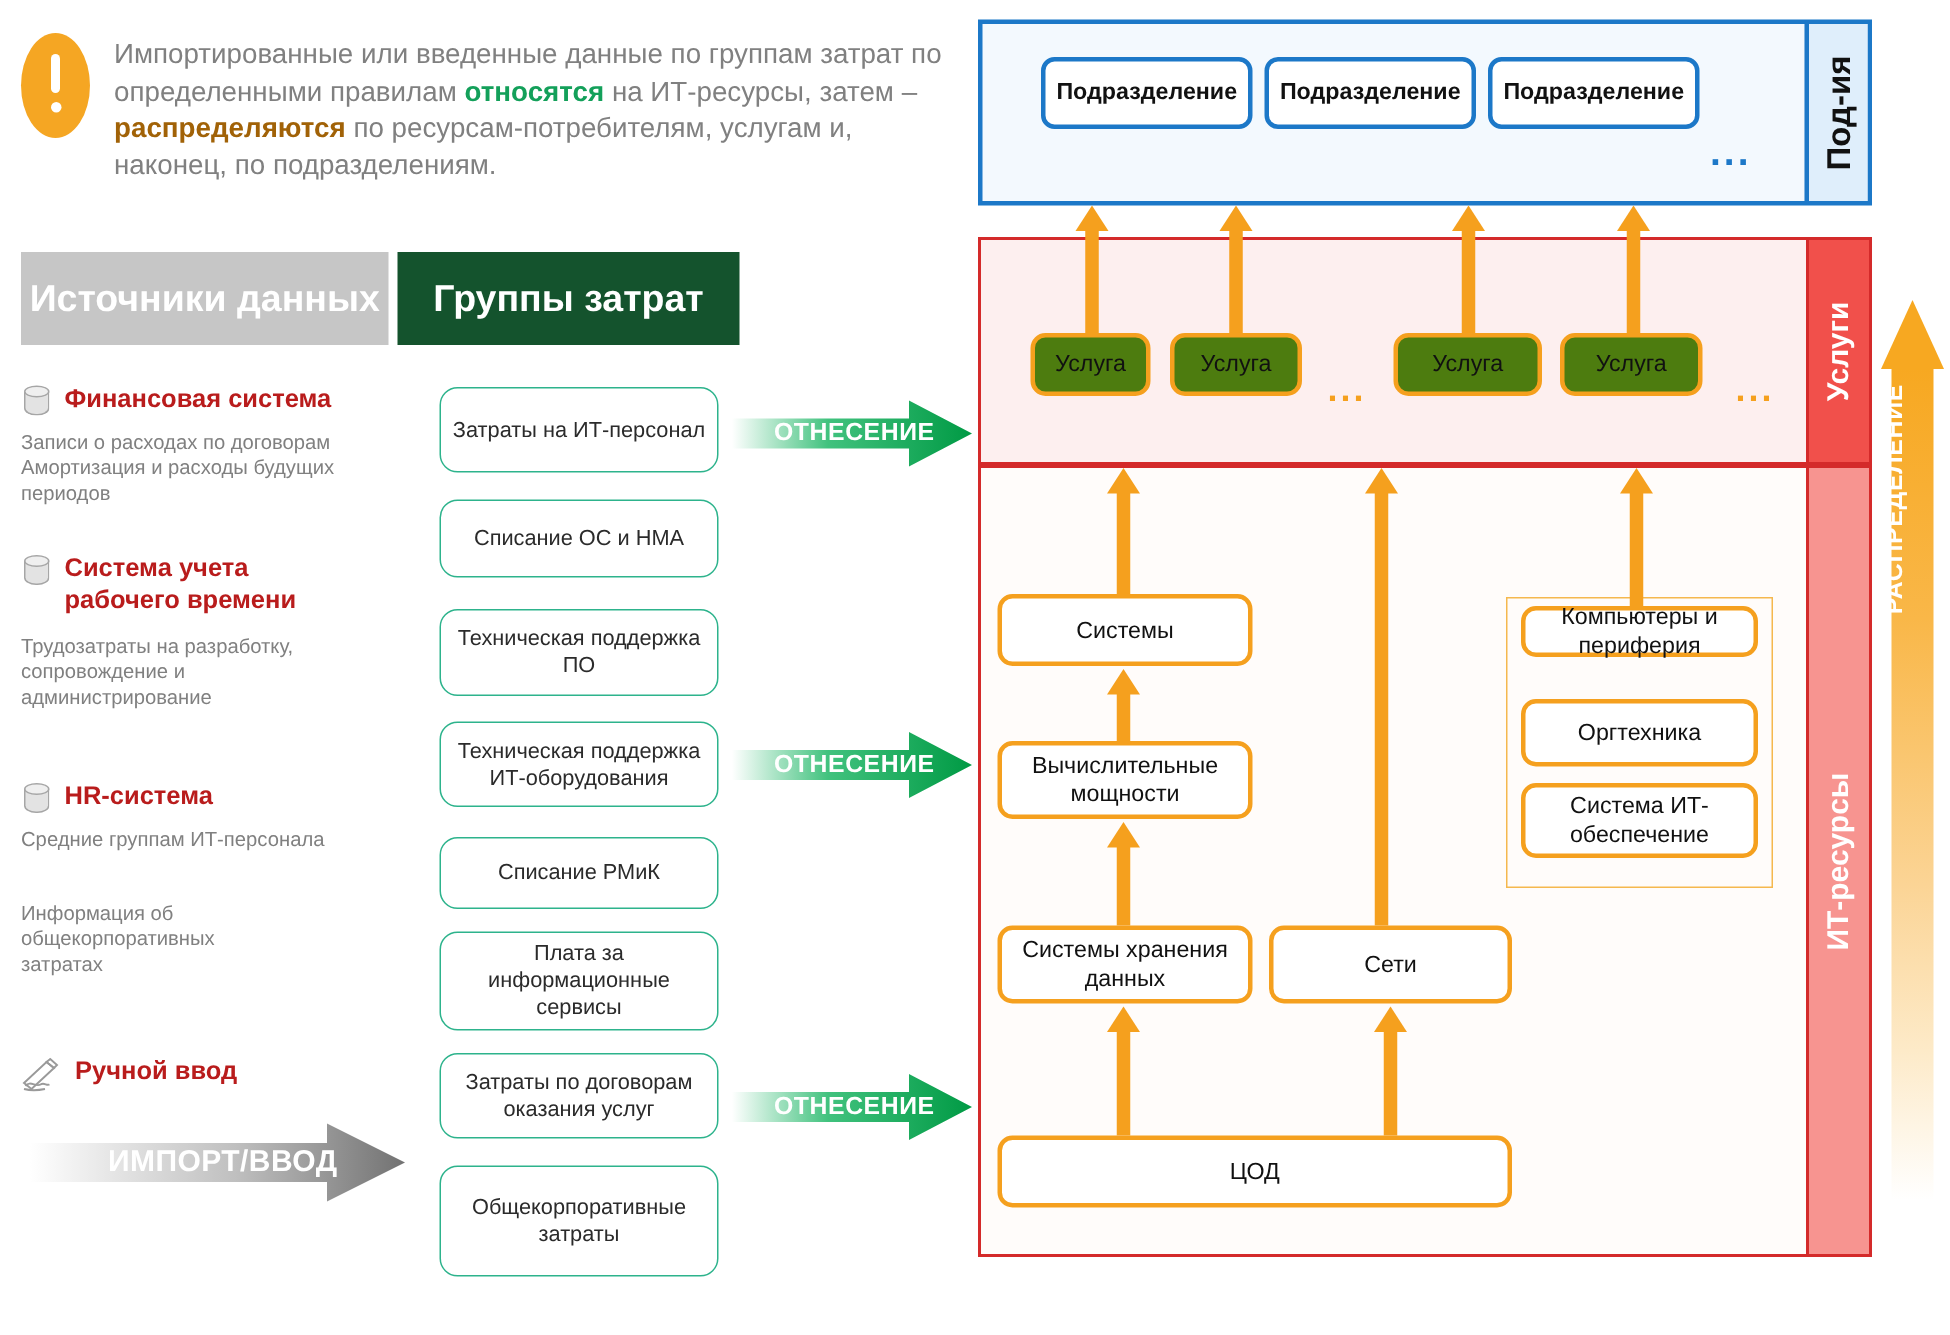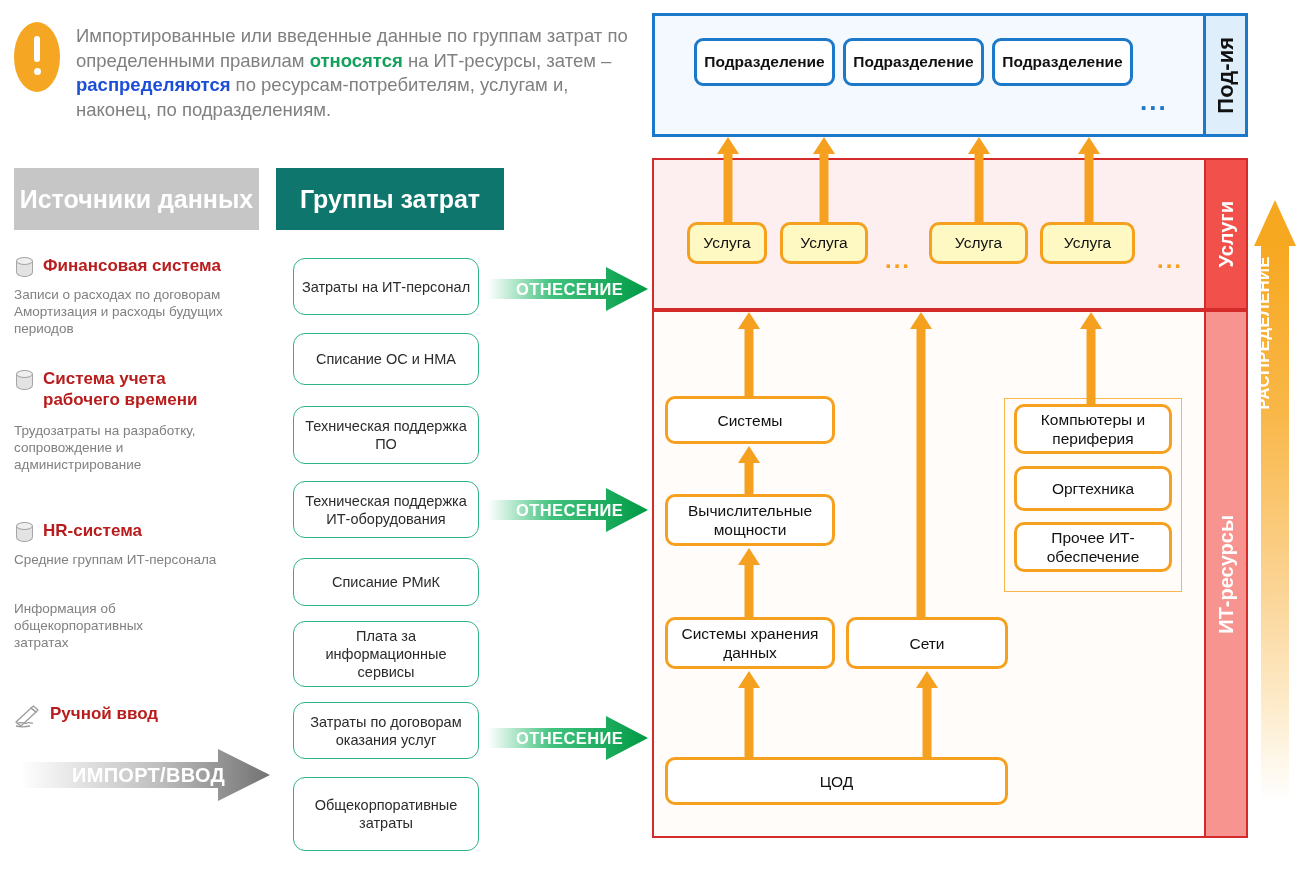--- a/index.html
+++ b/index.html
@@ -24,29 +24,29 @@
     background: #ffffff; border-radius: 3px;
   }
   .bang-icon .dot {
     position: absolute; left: 19.5px; top: 46px; width: 7px; height: 7px;
     background: #ffffff; border-radius: 50%;
   }
   .intro-text {
     font-size: 18.5px; line-height: 24.5px; color: #808080; padding-top: 2px;
   }
   .intro-text b.g { color: #13A05A; }
-  .intro-text b.o { color: #1d4ed8; }
+  .intro-text b.o { color: #a16207; }
 
   
   .col-head {
     position: absolute; display: flex; align-items: center; justify-content: center;
     text-align: center; color: #ffffff; font-weight: bold; font-size: 25px; line-height: 28px;
   }
   #src-head { left: 14px; top: 168px; width: 245px; height: 62px; background: #C6C6C6; }
-  #grp-head { left: 276px; top: 168px; width: 228px; height: 62px; background: #0f766e; }
+  #grp-head { left: 265px; top: 168px; width: 228px; height: 62px; background: #14532d; }
 
   
   .src-item { position: absolute; left: 14px; width: 265px; }
   .src-title { display: flex; align-items: flex-start; gap: 8px; }
   .src-title .label {
     font-weight: bold; font-size: 17px; line-height: 21px; color: #b91c1c;
   }
   .db-icon { flex: 0 0 21px; width: 21px; height: 24px; position: relative; margin-top: 1px; }
   .db-icon .body {
     position: absolute; left: 2px; top: 5px; width: 17px; height: 16px;
@@ -120,21 +120,21 @@
     font-weight: bold; font-size: 15.5px; color: #111;
   }
   #unit-dots {
     position: absolute; left: 1140px; top: 86px;
     color: #1C78C8; font-weight: bold; font-size: 26px; letter-spacing: 2px;
   }
 
   
   .svc-box {
     position: absolute; top: 222px; height: 42px;
-    border: 3px solid #F5A01E; border-radius: 10px; background: #fef9c3;
+    border: 3px solid #F5A01E; border-radius: 10px; background: #4d7c0f;
     display: flex; align-items: center; justify-content: center;
     font-size: 15.5px; color: #111;
   }
   .svc-dots {
     position: absolute; top: 246px; color: #F5A01E;
     font-size: 24px; font-weight: bold; letter-spacing: 2px;
   }
 
   
   .res-box {
@@ -322,23 +322,23 @@
     </div>
   </div>
 
   <div class="res-box" style="left:665px;top:396px;width:170px;height:48px">Системы</div>
   <div class="res-box" style="left:665px;top:494px;width:170px;height:52px">Вычислительные мощности</div>
   <div class="res-box" style="left:665px;top:617px;width:170px;height:52px">Системы хранения данных</div>
   <div class="res-box" style="left:846px;top:617px;width:162px;height:52px">Сети</div>
   <div class="res-box" style="left:665px;top:757px;width:343px;height:48px">ЦОД</div>
 
   <div id="res-group-box"></div>
-  <div class="res-box" style="left:1014px;top:404px;width:158px;height:50px">Компьютеры и периферия</div>
+  <div class="res-box" style="left:1014px;top:404px;width:158px;height:34px">Компьютеры и периферия</div>
   <div class="res-box" style="left:1014px;top:466px;width:158px;height:45px">Оргтехника</div>
-  <div class="res-box" style="left:1014px;top:522px;width:158px;height:50px">Прочее ИТ-обеспечение</div>
+  <div class="res-box" style="left:1014px;top:522px;width:158px;height:50px">Система ИТ-обеспечение</div>
 
   <div class="oarrow" style="left:717px;top:137px;width:22px;height:85px">
     <div class="head"></div>
       <div class="shaft" style="top:14px;bottom:0"></div>
   </div>
   <div class="oarrow" style="left:813px;top:137px;width:22px;height:85px">
     <div class="head"></div>
       <div class="shaft" style="top:14px;bottom:0"></div>
   </div>
   <div class="oarrow" style="left:968px;top:137px;width:22px;height:85px">

